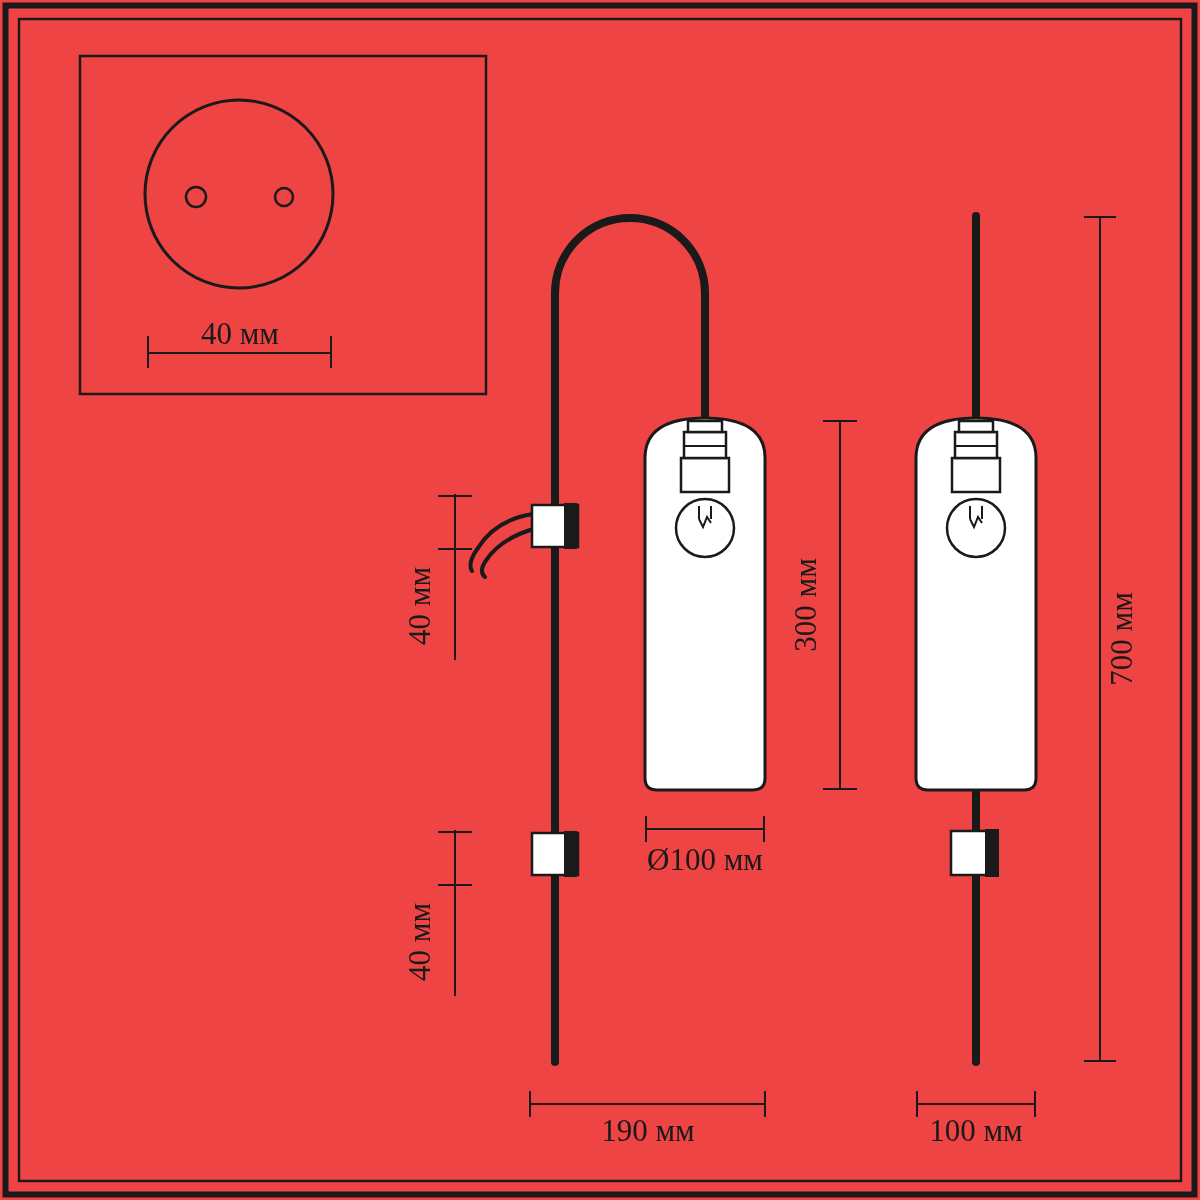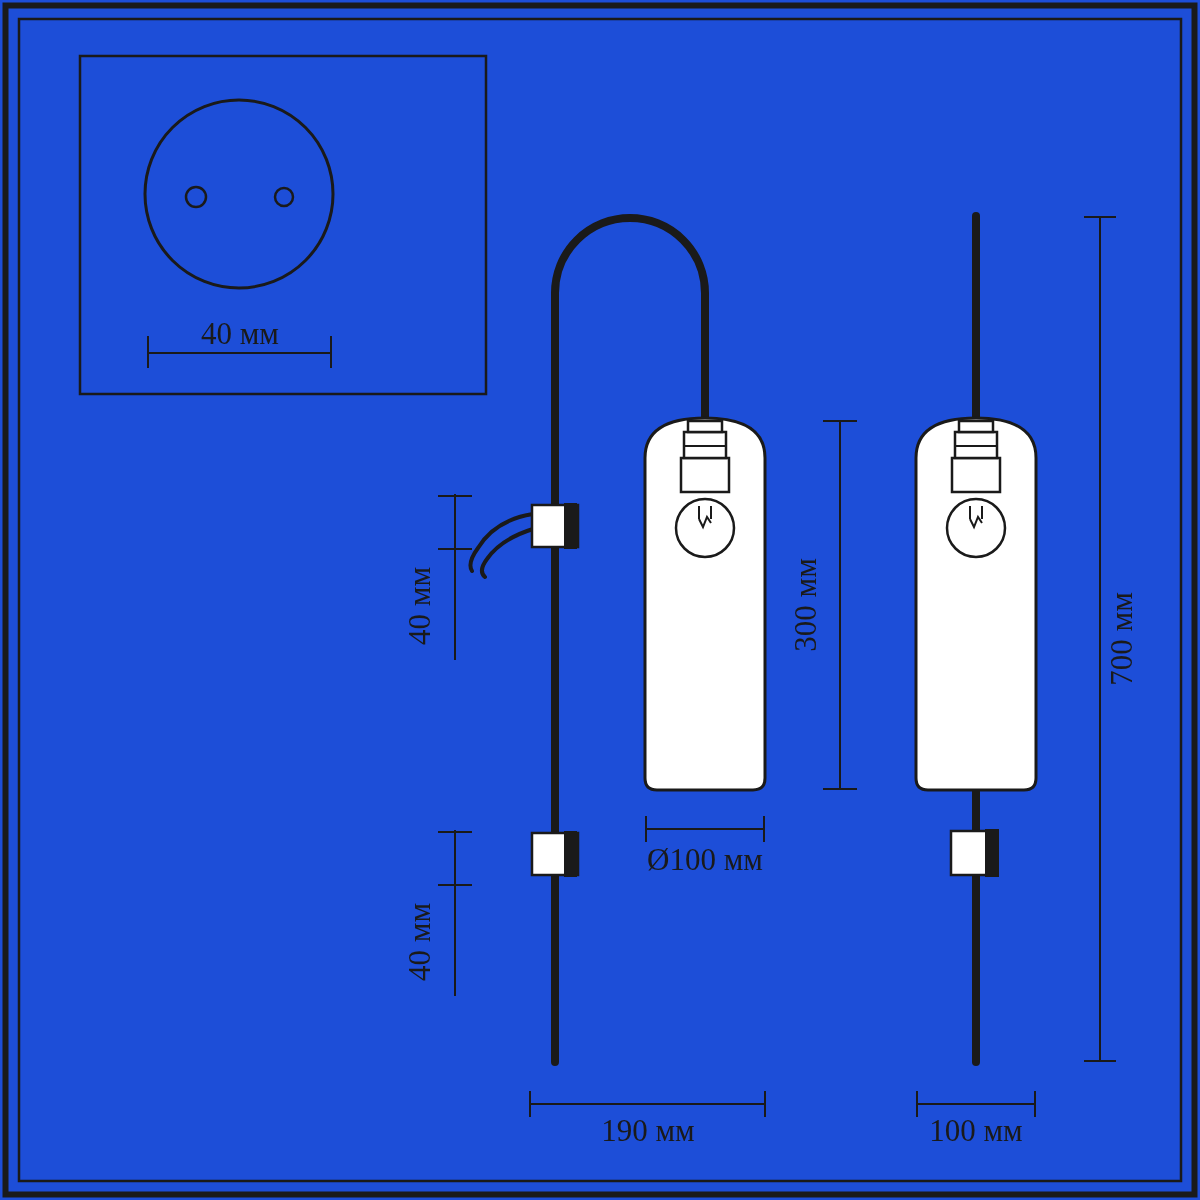--- a/index.html
+++ b/index.html
@@ -1,16 +1,16 @@
 <!DOCTYPE html>
 <html><head>
 <meta charset="utf-8">
 <style>
   html,body{margin:0;padding:0;background:#ffffff;}
-  .page{width:1200px;height:1200px;background:#1d4ed8;position:relative;}
+  .page{width:1200px;height:1200px;background:#ef4444;position:relative;}
   svg{display:block;}
   .ink{stroke:#1a1a1a;fill:none;}
   .s2{stroke-width:2;}
   .s25{stroke-width:2.5;}
   .s3{stroke-width:3;}
   .s4{stroke-width:4;}
   .s6{stroke-width:6;}
   .s8{stroke-width:8;}
   .cap{stroke-linecap:round;}
   .fillw{fill:#ffffff;}

